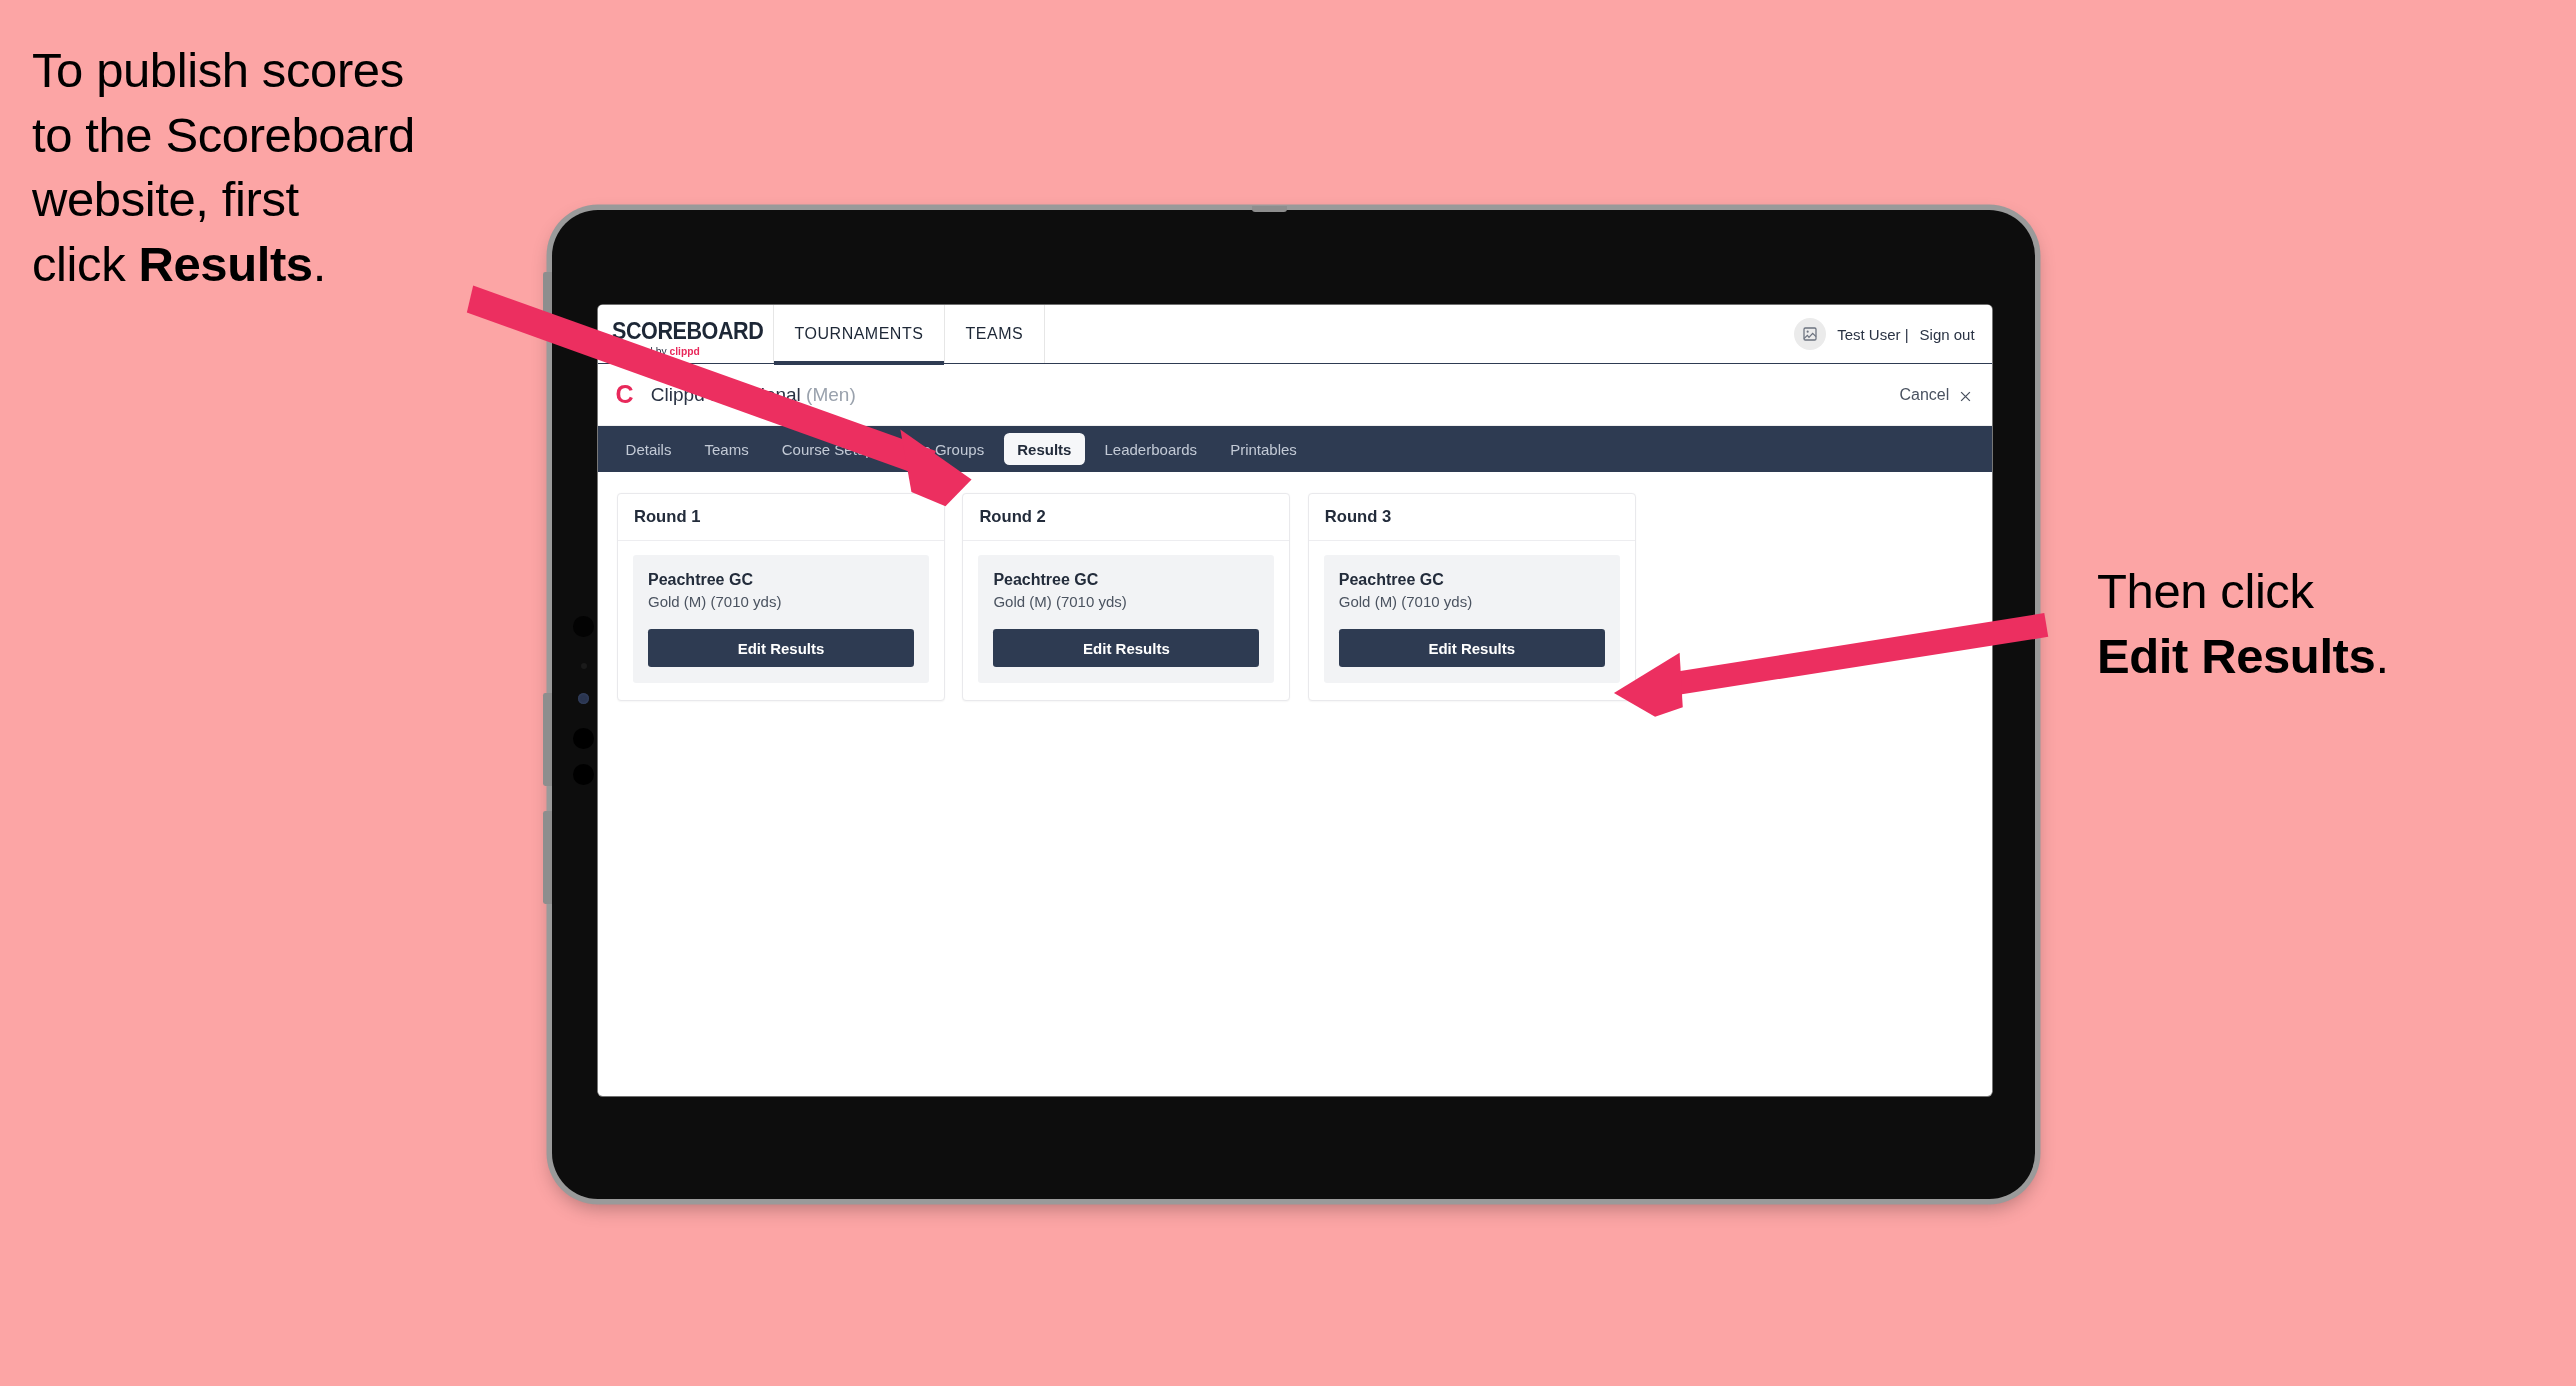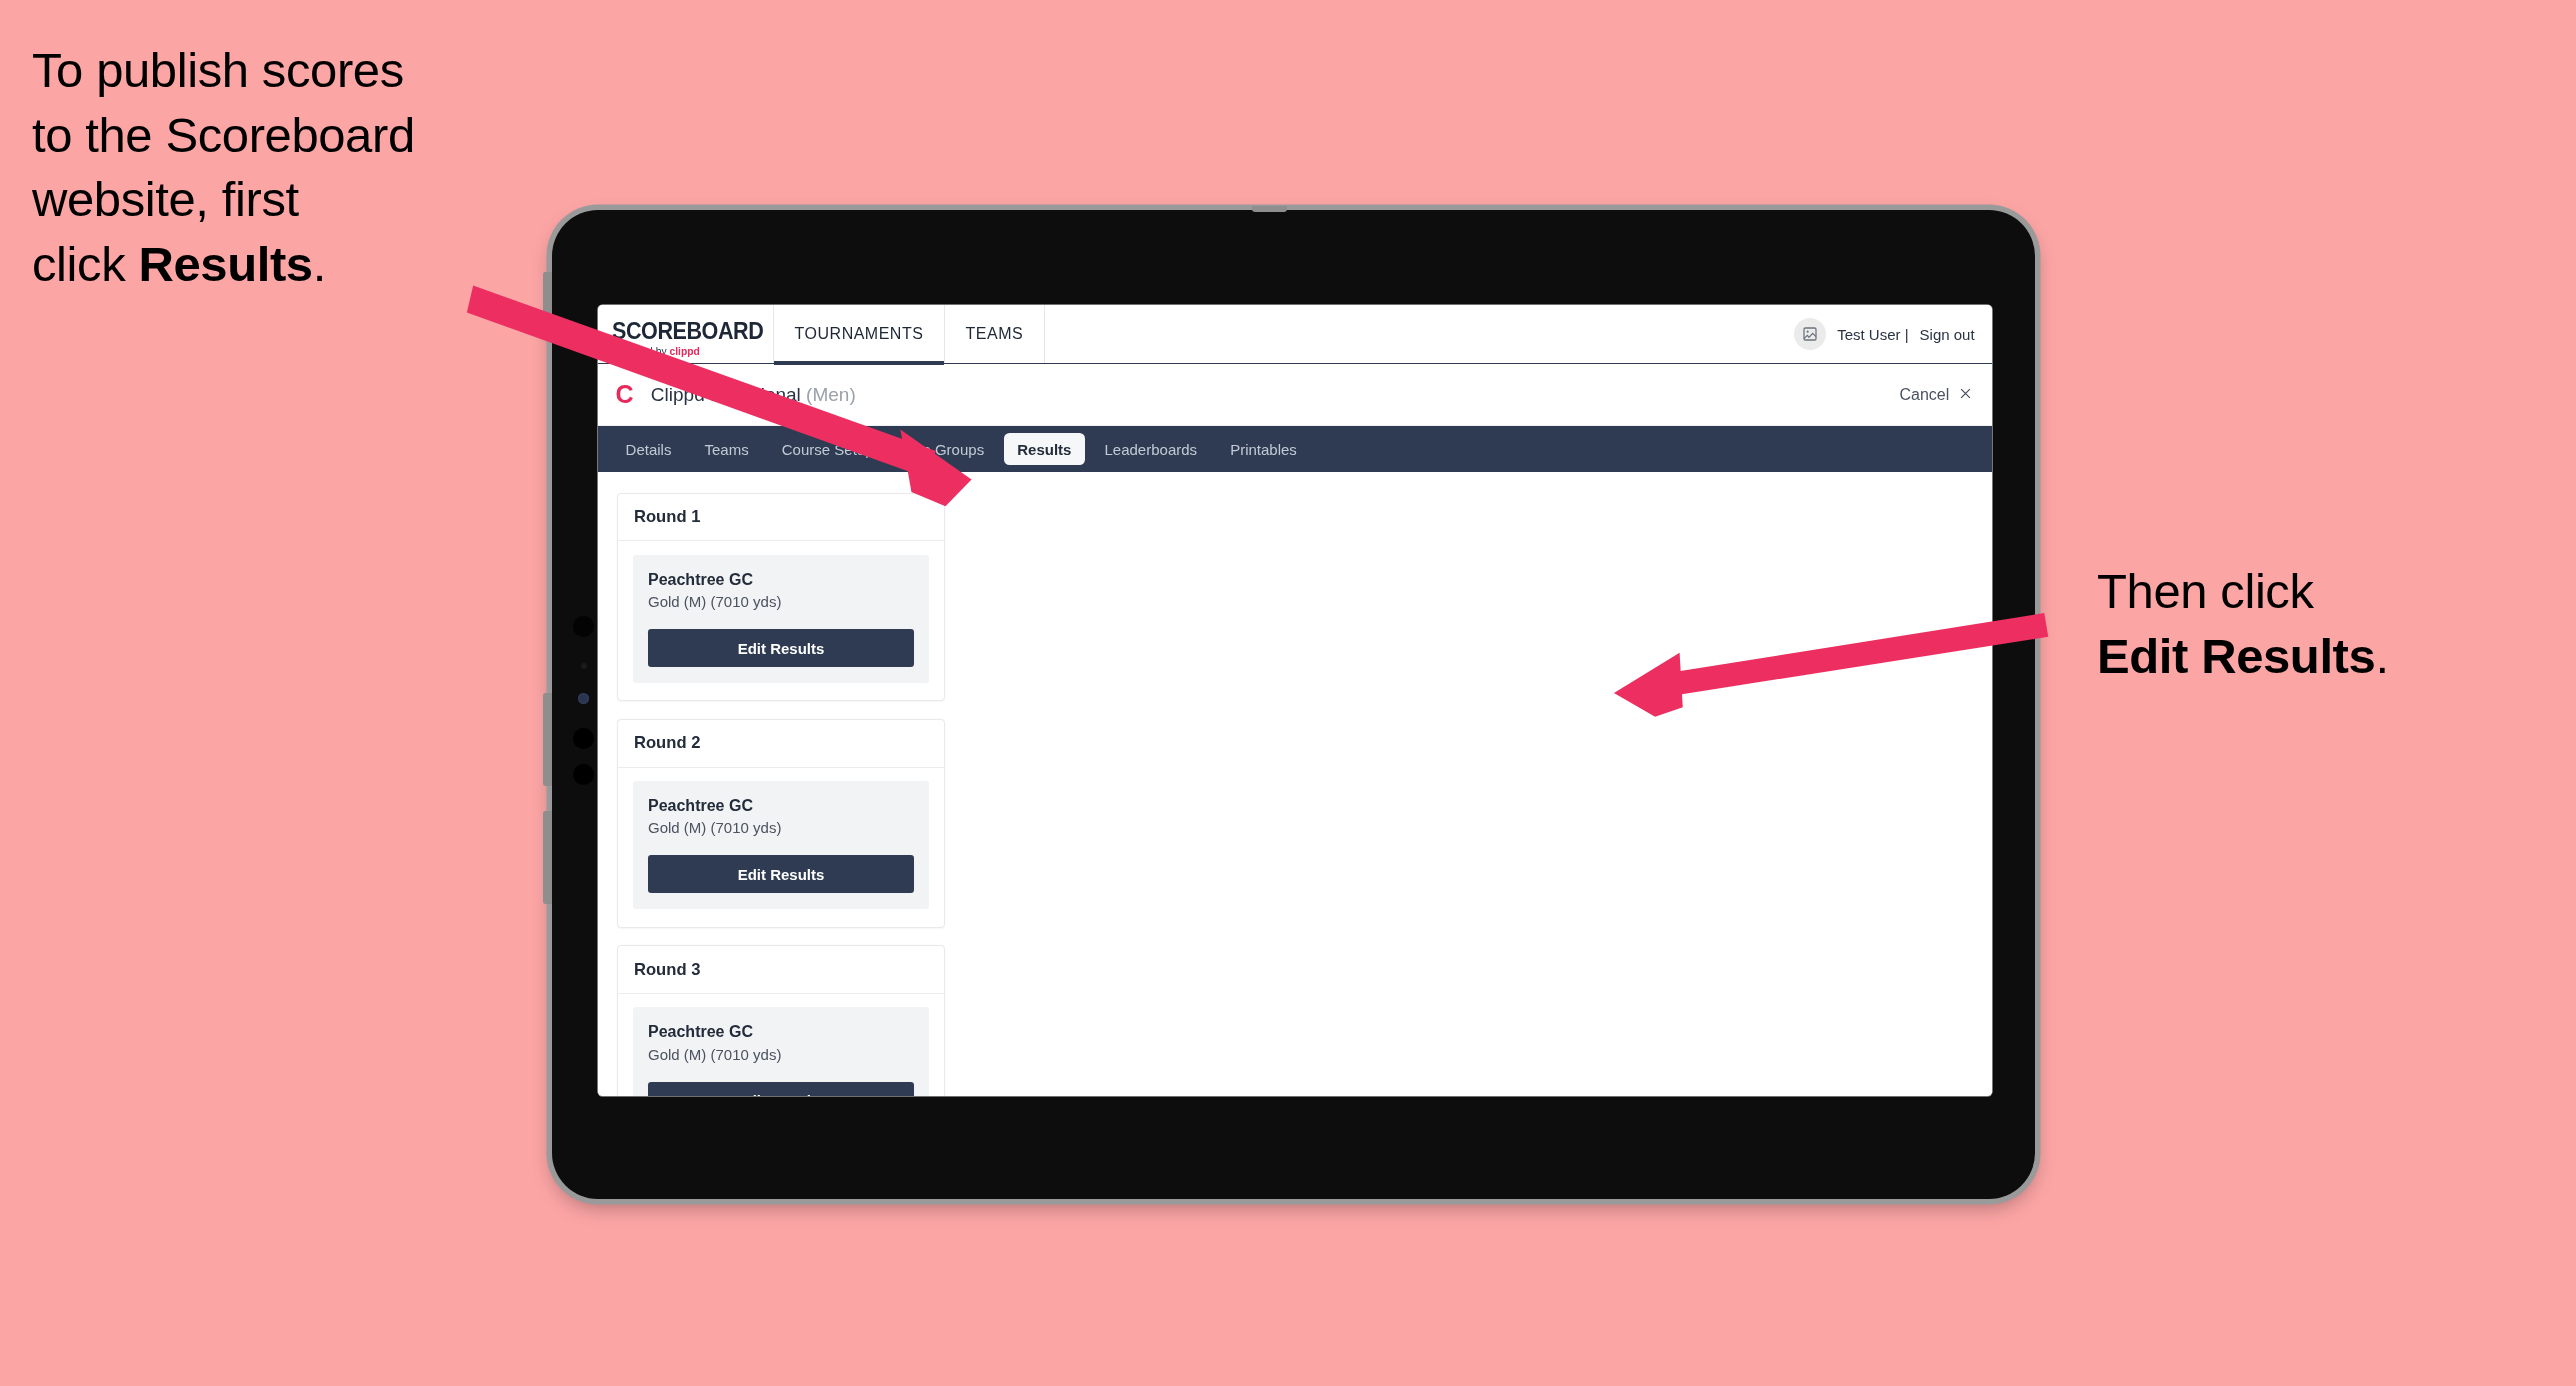--- a/index.html
+++ b/index.html
@@ -196,21 +196,21 @@
     margin-right: 17.4px;
   }
   #tourn-title {
     font-size: 19px;
     color: #2a3344;
   }
   #tourn-title .muted { color: #9aa2ad; }
   #tourn-spacer { flex: 1; }
   #cancel-btn {
     display: flex;
-    align-items: flex-start;
+    align-items: flex-end;
     gap: 8.7px;
     font-size: 16px;
     color: #4a5260;
     cursor: pointer;
   }
 
   
   #sectionnav {
     height: 46px;
     background: #2e3b52;
@@ -233,21 +233,20 @@
     font-weight: 700;
   }
 
   
   #content {
     background: #ffffff;
     padding: 20.6px 19px;
     display: flex;
     gap: 17.4px;
     align-items: flex-start;
-    flex-direction: column;
   }
 
   .round-card {
     width: 328px;
     background: #ffffff;
     border: 0.8px solid #e9e9ec;
     border-radius: 4px;
     box-shadow: 0 0.8px 1.6px rgba(0,0,0,0.04);
     overflow: hidden;
   }

